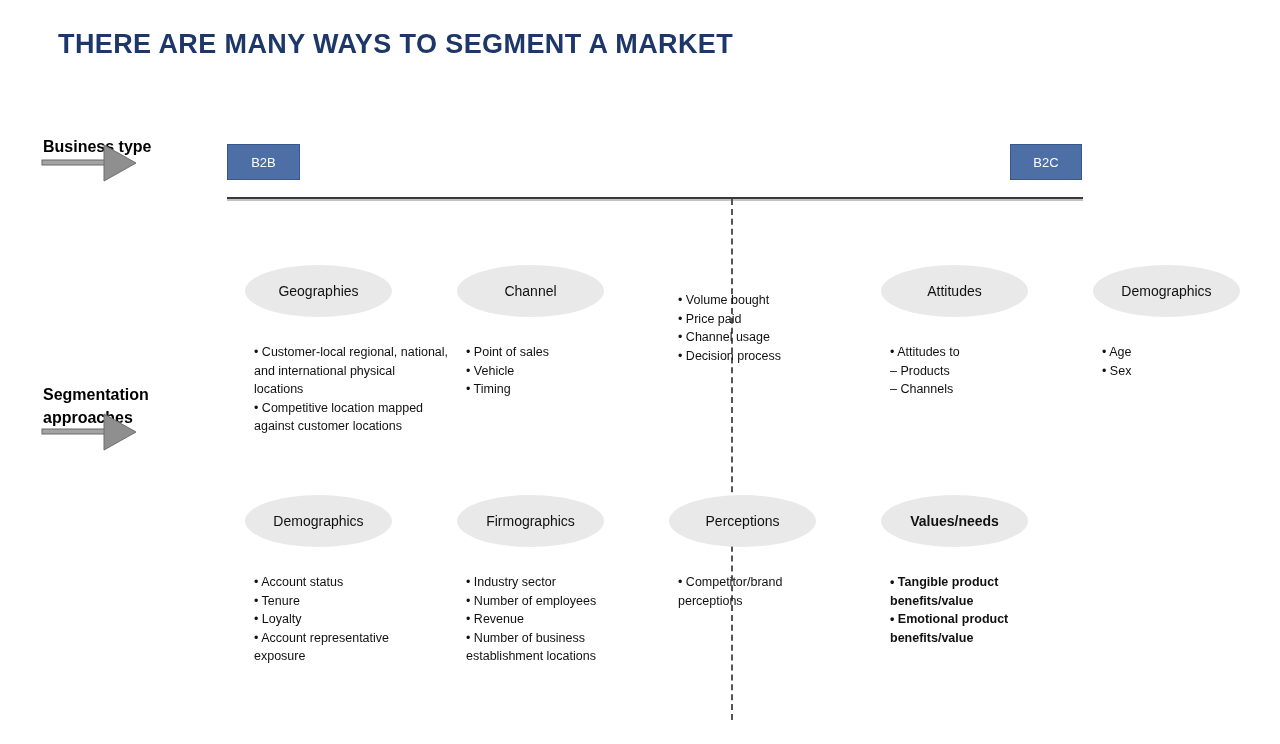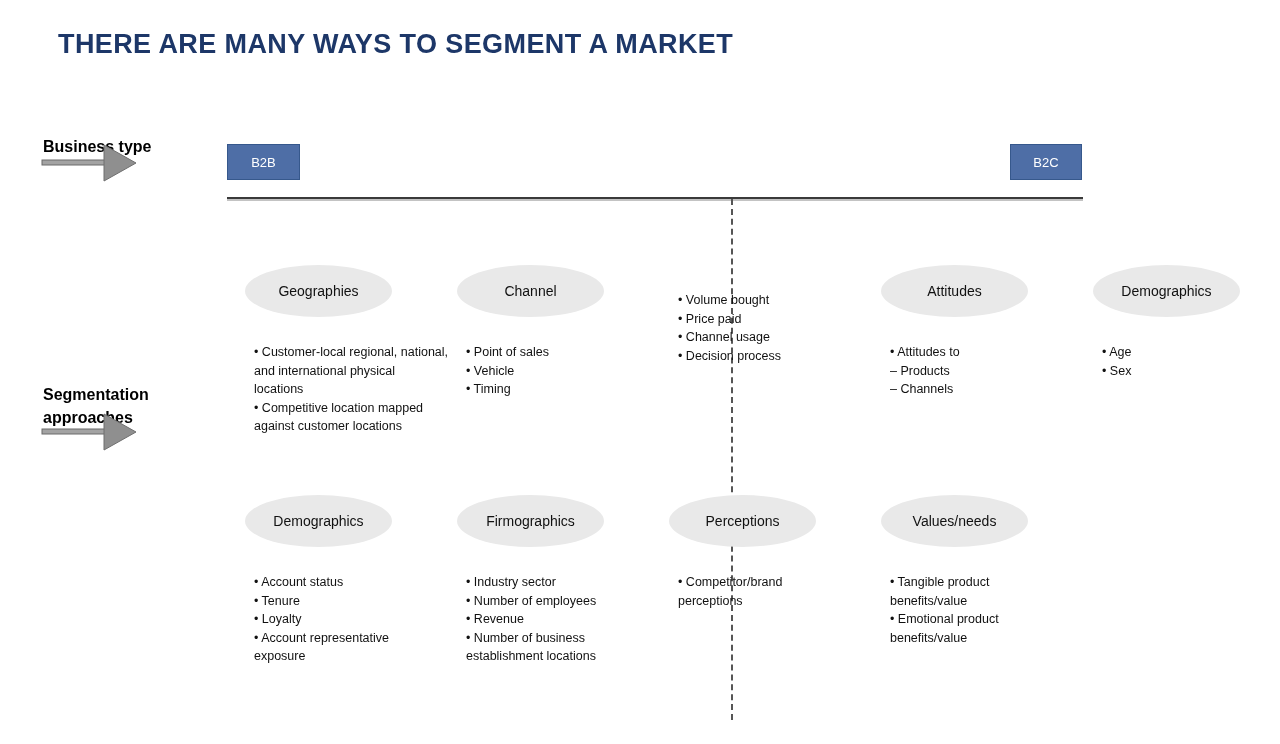--- a/index.html
+++ b/index.html
@@ -148,21 +148,21 @@
   </div>
   <div class="col" style="left:669px;top:495px;">
     <div class="ellipse">
         <span>Perceptions</span>
       </div>
     <div class="bullets">
         <div>• Competitor/brand</div>
         <div>perceptions</div>
       </div>
   </div>
-  <div class="col" style="left:881px;top:495px;">
+  <div class="col" style="left:881px;top:495px;font-weight:bold;">
     <div class="ellipse">
         <span>Values/needs</span>
       </div>
     <div class="bullets">
         <div>• Tangible product</div>
         <div>benefits/value</div>
         <div>• Emotional product</div>
         <div>benefits/value</div>
       </div>
   </div>

